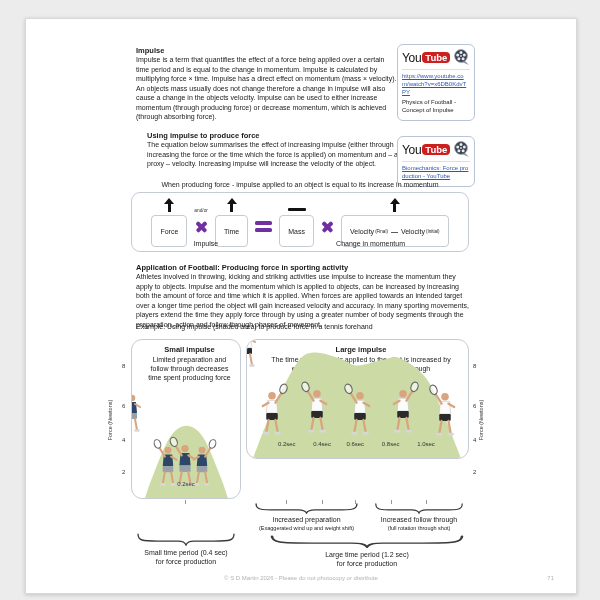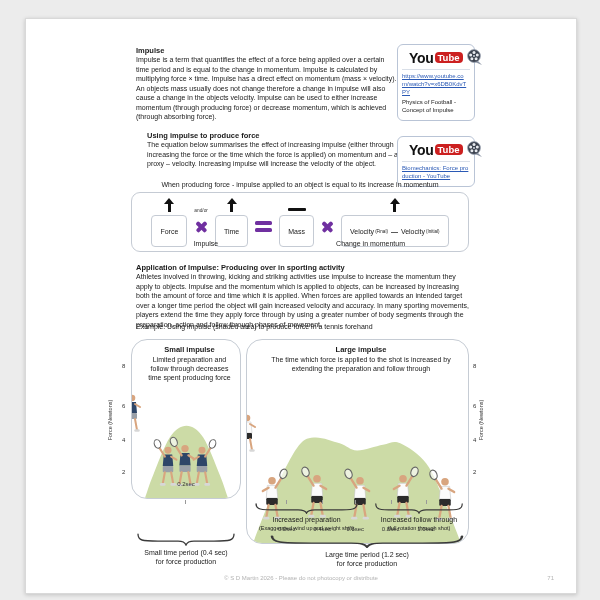--- a/index.html
+++ b/index.html
@@ -17,21 +17,21 @@
   h3{margin:0;font-size:7.5px;font-weight:bold;}
   p{margin:0;font-size:7px;line-height:1.36;}
   .small-cap{font-size:7px;}
   
   .video-box{
     position:absolute;width:78px;border:1px solid #b9c4d6;border-radius:6px;
     background:#fff;padding:4px 4px 5px 4px;box-sizing:border-box;
   }
   .yt-row{display:flex;align-items:center;gap:2px;}
   .yt-logo{display:flex;align-items:center;}
-  .yt-you{font-weight:bold;font-size:14px;color:#111;letter-spacing:-0.3px;margin-left:7px;}
+  .yt-you{font-weight:normal;font-size:12px;color:#111;letter-spacing:-0.3px;}
   .yt-tube{font-weight:bold;font-size:9.5px;color:#fff;background:#cc2020;border-radius:4px;padding:0 3px;margin-left:1px;}
   .yt-divider{height:1px;background:#d9dfe8;margin:3px 0;}
   .video-link{font-size:6px;color:#2a59b5;text-decoration:underline;word-break:break-all;line-height:1.3;display:block;cursor:pointer;}
   .video-caption{font-size:6px;color:#222;margin-top:3px;line-height:1.3;}
   
   .eq-box{
     position:absolute;left:105px;top:173px;width:338px;height:60px;
     border:1px solid #c5cbd4;border-radius:9px;background:#fff;box-sizing:border-box;
   }
   .eq-row{display:flex;justify-content:center;align-items:flex-start;gap:7px;padding-top:5px;}
@@ -51,21 +51,21 @@
   .x-mark span{position:absolute;left:0;top:5px;width:13px;height:3.6px;background:#7030a0;border-radius:1.6px;}
   .x-mark span:nth-child(1){transform:rotate(45deg);}
   .x-mark span:nth-child(2){transform:rotate(-45deg);}
   .eq-equals{display:flex;flex-direction:column;gap:3px;}
   .eq-equals span{width:17px;height:4px;background:#7030a0;border-radius:1.6px;}
   .eq-sub{font-size:4.5px;margin-left:1px;}
   .eq-minus{font-size:7px;margin:0 3px;font-weight:bold;}
   .eq-under{position:absolute;bottom:4px;font-size:7px;transform:translateX(-50%);}
   
   .chart-box{
-    position:absolute;border:1px solid #c6ccd4;border-radius:16px;background:#fff;
+    position:absolute;border:1px solid #c6ccd4;border-radius:11px;background:#fff;
     box-sizing:border-box;overflow:hidden;padding-left:7px;
   }
   .chart-title{font-size:7.5px;font-weight:bold;text-align:center;margin-top:5px;}
   .chart-sub{font-size:7px;text-align:center;padding:1px 8px 0 8px;line-height:1.3;}
   .chart-svg{position:absolute;left:0;bottom:0;}
   .xlab{position:absolute;font-size:6px;color:#333;transform:translateX(-50%);bottom:11px;}
   .ytick{position:absolute;font-size:6px;color:#333;}
   .axis-label{position:absolute;font-size:5.5px;color:#333;text-align:center;transform:rotate(-90deg);}
   .tickmark{position:absolute;width:1px;height:4px;background:#999;}
   
@@ -211,21 +211,21 @@
             <span>Velocity</span>
             <span class="eq-sub">(Initial)</span>
         </div>
       </div>
     </div>
     <div class="eq-under" style="left:22%;">Impulse</div>
     <div class="eq-under" style="left:71%;">Change in momentum</div>
   </div>
 
   <div class="abs" style="left:110px;top:244px;width:338px;">
-    <h3>Application of Impulse: Producing over in sporting activity</h3>
+    <h3>Application of Football: Producing force in sporting activity</h3>
     <p>Athletes involved in throwing, kicking and striking activities use impulse to increase the momentum they apply to objects. Impulse and the momentum which is applied to objects, can be increased by increasing both the amount of force and time which it is applied. When forces are applied towards an intended target over a longer time period the object will gain increased velocity and accuracy. In many sporting movements, players extend the time they apply force through by using a greater number of body segments through the preparation, action and follow through phases of movement.</p>
   </div>
 
   <div class="abs small-cap" style="left:110px;top:304px;width:338px;">Example: Using impulse (shaded area) to produce force in a tennis forehand</div>
 
   <div class="axis-label" style="left:38px;top:398px;width:92px;">Force (Newtons)</div>
   <div class="ytick" style="left:96px;top:344px;">8</div>
   <div class="ytick" style="left:96px;top:384px;">6</div>
   <div class="ytick" style="left:96px;top:418px;">4</div>
   <div class="ytick" style="left:96px;top:450px;">2</div>
@@ -250,21 +250,21 @@
         </g>
         <use href="#pS" transform="translate(36,52) scale(1.05)"></use>
         <use href="#pS" transform="translate(53,50) scale(1.12)"></use>
         <use href="#pS" transform="translate(70,52) scale(-1.05,1.05)"></use>
       </g>
     </svg>
     <div class="xlab" style="left:50%;">0.2sec</div>
   </div>
   <div class="tickmark" style="left:159px;top:481px;"></div>
 
-  <div class="chart-box" style="left:220px;top:320px;width:223px;height:205px;">
+  <div class="chart-box" style="left:220px;top:320px;width:223px;height:120px;">
     <div class="chart-title">Large impulse</div>
     <div class="chart-sub">The time which force is applied to the shot is increased by extending the preparation and follow through</div>
     <svg class="chart-svg" width="221" height="130" viewBox="0 0 221 130">
       <path fill="#ccdba6" d="M6.0,130.0C8.9,122.8 16.1,102.3 23.3,86.7C30.6,71.0 42.1,46.5 49.3,36.1C56.6,25.8 59.4,25.5 66.7,24.6C73.9,23.6 85.4,28.2 92.7,30.3C99.9,32.5 102.8,37.3 110.0,37.6C117.2,37.8 128.8,33.0 136.0,31.8C143.2,30.6 146.1,27.2 153.3,30.3C160.6,33.5 172.1,41.2 179.3,50.6C186.6,59.9 190.9,73.4 196.7,86.7C202.4,99.9 211.1,122.8 214.0,130.0 Z"></path>
       <g>
         <g id="pL">
           <circle class="skin" cx="0" cy="5" r="3.3"></circle>
           <path class="shirt-w" d="M-4,9 L4,9 L5,20 L-5,20 Z"></path>
           <rect class="shorts-d" x="-5" y="20" width="10" height="6" rx="1"></rect>
           <path class="limb" d="M-3,26 L-5,37"></path>

